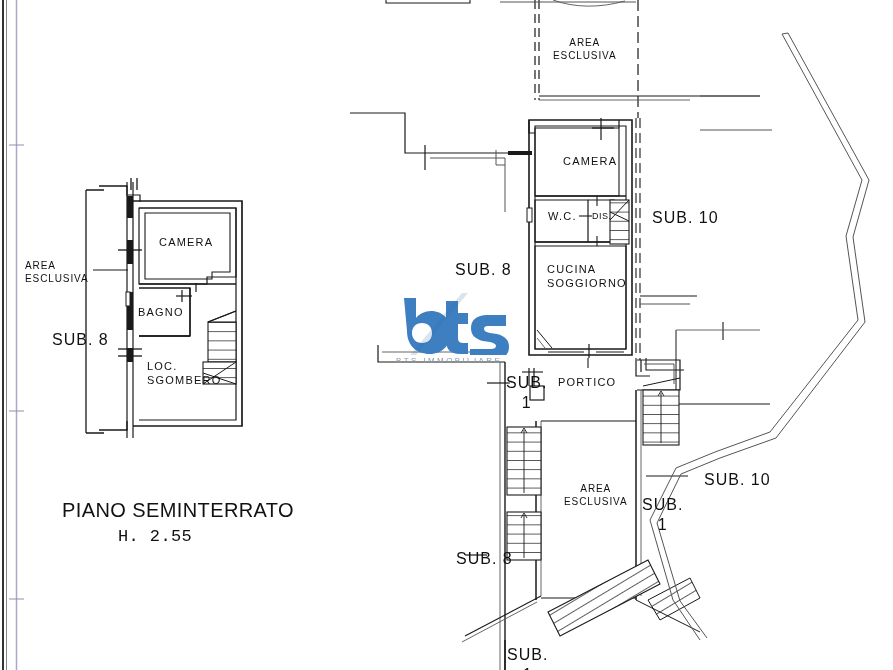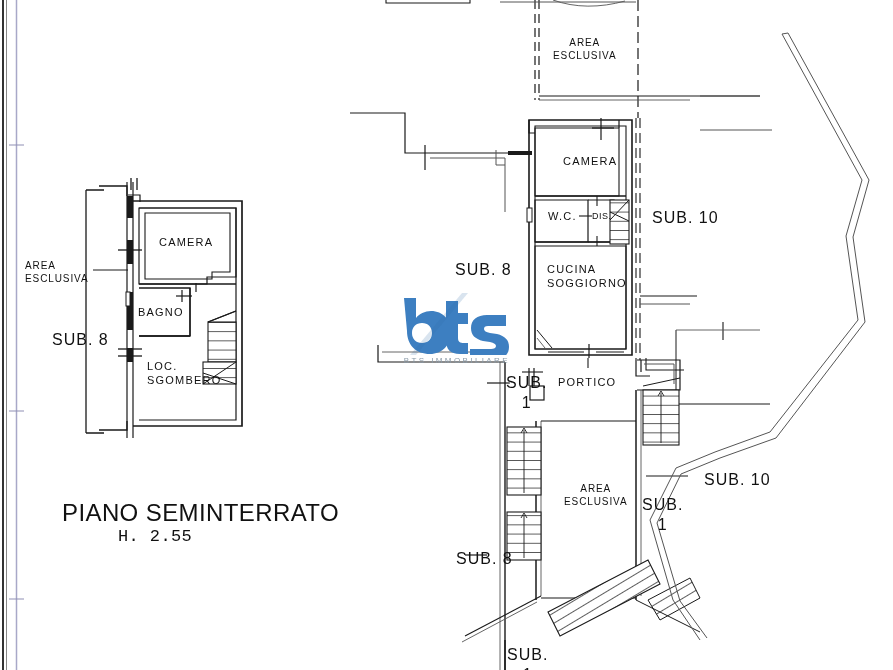--- a/index.html
+++ b/index.html
@@ -17,34 +17,34 @@
     font-family:"Liberation Sans",sans-serif;
     color:#111111;
     white-space:pre;
     letter-spacing:0.6px;
     line-height:1.25;
     -webkit-font-smoothing:antialiased;
   }
   .lbl.room{font-size:11px;letter-spacing:1.2px;}
   .lbl.sub{font-size:16px;letter-spacing:1.0px;}
   .lbl.area{font-size:10px;letter-spacing:0.9px;text-align:center;}
-  .lbl.title{font-size:24px;letter-spacing:0.4px;}
+  .lbl.title{font-size:20px;letter-spacing:0.4px;}
   .lbl.subtitle{font-size:17px;letter-spacing:0.4px;}
   .lbl.center{text-align:center;}
   
   #bts-logo{
     position:absolute;
     left:396px;top:293px;
     width:114px;height:80px;
     pointer-events:none;
   }
   #bts-logo .mark{display:block;width:114px;height:62px;}
   #bts-logo .wordmark{
     display:block;
-    text-align:right;
+    text-align:left;
     font-family:"Liberation Sans",sans-serif;
     font-size:8px;
     letter-spacing:2.4px;
     color:#8a9aa8;
     margin-top:1px;
   }
 </style>
 </head>
 <body>
 

